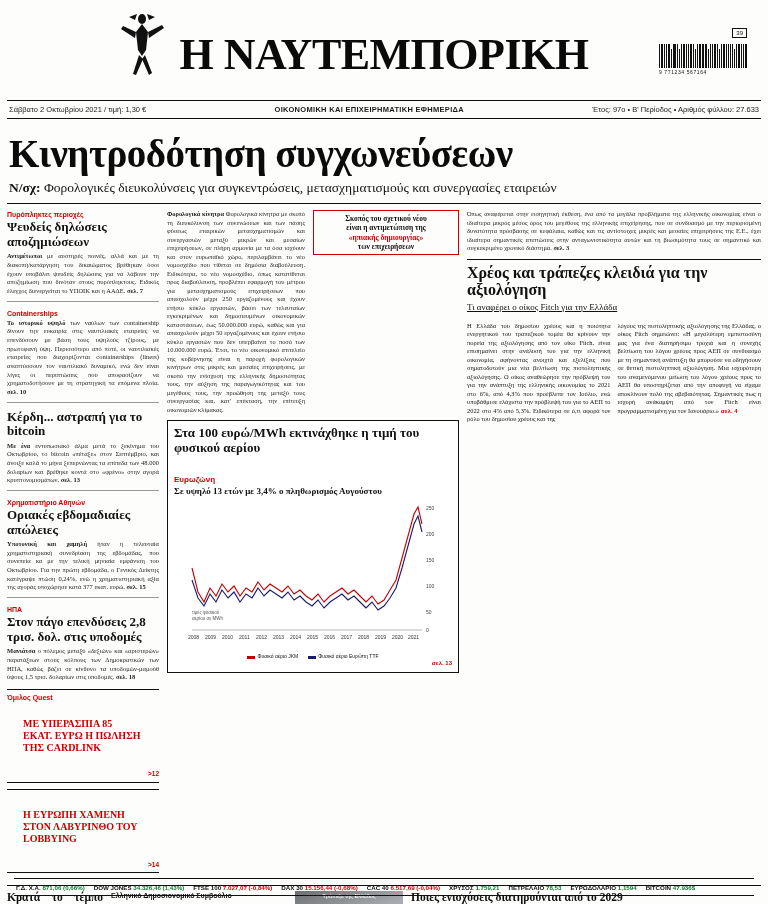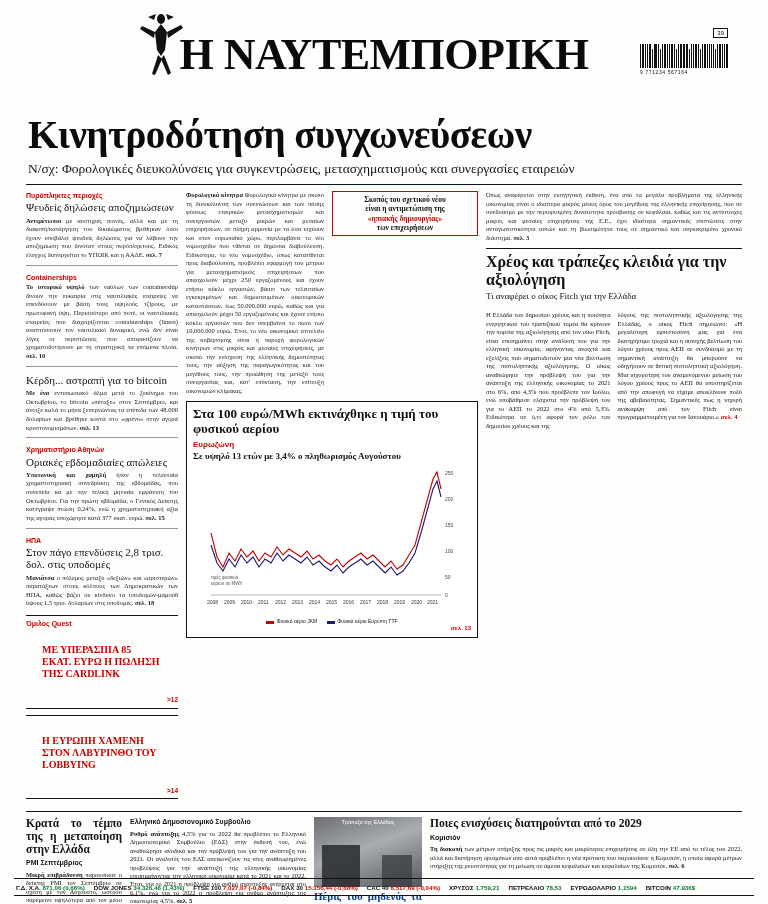--- a/index.html
+++ b/index.html
@@ -12,21 +12,21 @@
     height: 904px;
     font-family: "Liberation Serif", serif;
     color: #111;
     overflow: hidden;
   }
   .page {
     position: relative;
     width: 768px;
     height: 904px;
     box-sizing: border-box;
-    padding: 0 26px;
+    padding: 0 7px;
     background: #fdfdfb;
   }
 
   
   .masthead {
     position: relative;
     height: 92px;
     display: flex;
     align-items: center;
     justify-content: center;
@@ -108,21 +108,21 @@
     font-weight: bold;
     letter-spacing: -0.5px;
     padding: 12px 0 4px 2px;
     color: #0b0b0b;
   }
   .subhead {
     font-size: 13.5px;
     padding: 0 0 7px 2px;
     color: #131313;
   }
-  .subhead b { font-weight: normal; }
+  .subhead b { font-weight: bold; }
   .rule-thin {
     border-top: 1px solid #111;
     margin-bottom: 6px;
   }
 
   
   .cols {
     display: flex;
     gap: 8px;
     font-size: 6.6px;
@@ -134,22 +134,22 @@
 
   .brief { margin-bottom: 7px; }
   .brief .kicker {
     font-family: "Liberation Sans", sans-serif;
     font-size: 7px;
     color: #c00;
     font-weight: bold;
     margin-bottom: 1px;
   }
   .brief .title {
-    font-size: 11px;
-    font-weight: normal;
+    font-size: 13px;
+    font-weight: bold;
     line-height: 1.12;
     margin-bottom: 3px;
     color: #111;
   }
   .brief .body {
     font-size: 6.5px;
     line-height: 1.33;
     text-align: justify;
     color: #1c1c1c;
   }
@@ -203,21 +203,21 @@
   .chart-block {
     border: 1px solid #111;
     margin-top: 6px;
     padding: 5px 6px 4px 6px;
     background: #fff;
   }
   .chart-title {
     font-size: 13px;
     font-weight: bold;
     line-height: 1.12;
-    margin-bottom: 4px;
+    margin-bottom: 20px;
   }
   .chart-sub-red {
     color: #c00;
     font-weight: bold;
     font-size: 8px;
     font-family: "Liberation Sans", sans-serif;
   }
   .chart-sub {
     font-size: 9px;
     font-weight: bold;
@@ -253,20 +253,21 @@
   .art .htitle {
     font-size: 16px;
     font-weight: bold;
     line-height: 1.1;
     margin-bottom: 3px;
   }
   .art .hsub {
     font-size: 9px;
     margin-bottom: 8px;
     color: #111;
+    text-decoration: underline;
   }
   .art .two {
     display: flex;
     gap: 7px;
     font-size: 6.4px;
     line-height: 1.33;
     text-align: justify;
   }
   .art .pg {
     font-family: "Liberation Sans", sans-serif;
@@ -415,20 +416,25 @@
           <i></i>
           <i class="w"></i>
           <i></i>
           <i></i>
           <i class="w"></i>
       </div>
       <div class="num">9 771234 567164</div>
     </div>
   </div>
 
+  <div class="info-strip">
+    <div>Σάββατο 2 Οκτωβρίου 2021 / τιμή: 1,30 €</div>
+    <div class="center">ΟΙΚΟΝΟΜΙΚΗ ΚΑΙ ΕΠΙΧΕΙΡΗΜΑΤΙΚΗ ΕΦΗΜΕΡΙΔΑ</div>
+    <div>Έτος: 97ο • Β' Περίοδος • Αριθμός φύλλου: 27.633</div>
+  </div>
 
   <div class="headline">Κινητροδότηση συγχωνεύσεων</div>
   <div class="subhead">
     <b>Ν/σχ:</b>
     <span>Φορολογικές διευκολύνσεις για συγκεντρώσεις, μετασχηματισμούς και συνεργασίες εταιρειών</span>
   </div>
   <div class="rule-thin"></div>
 
   <div class="cols">
 

